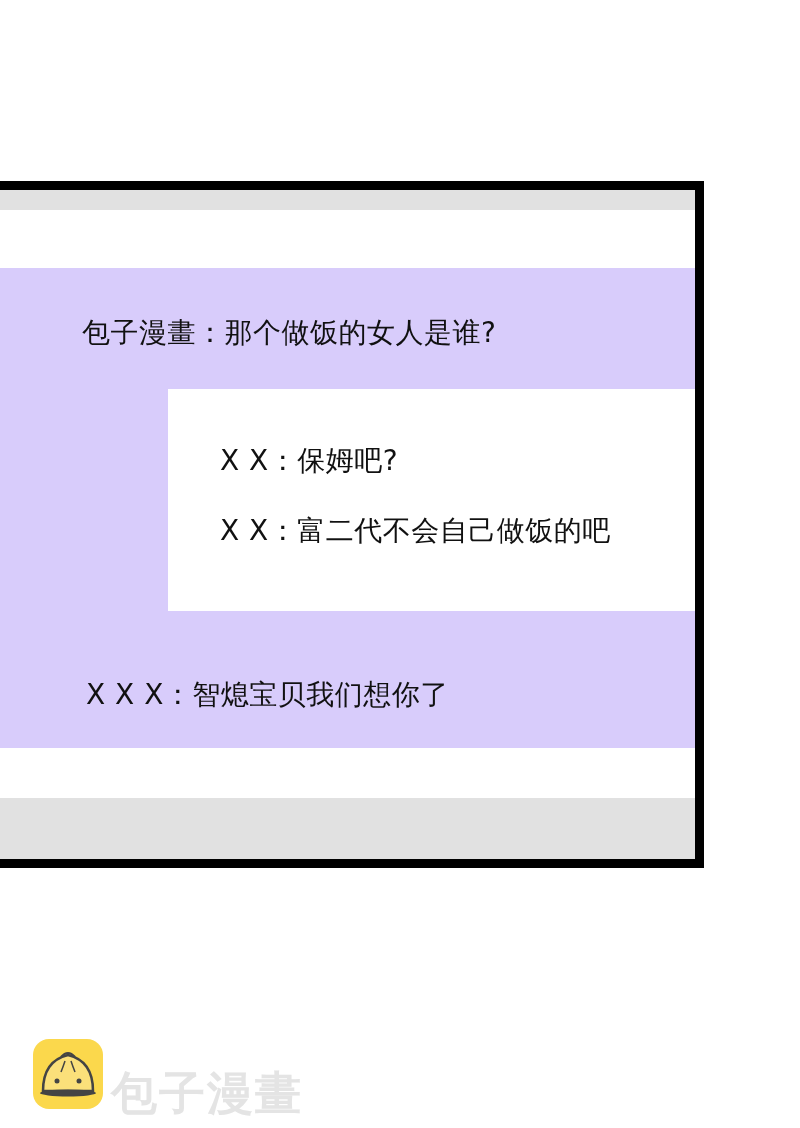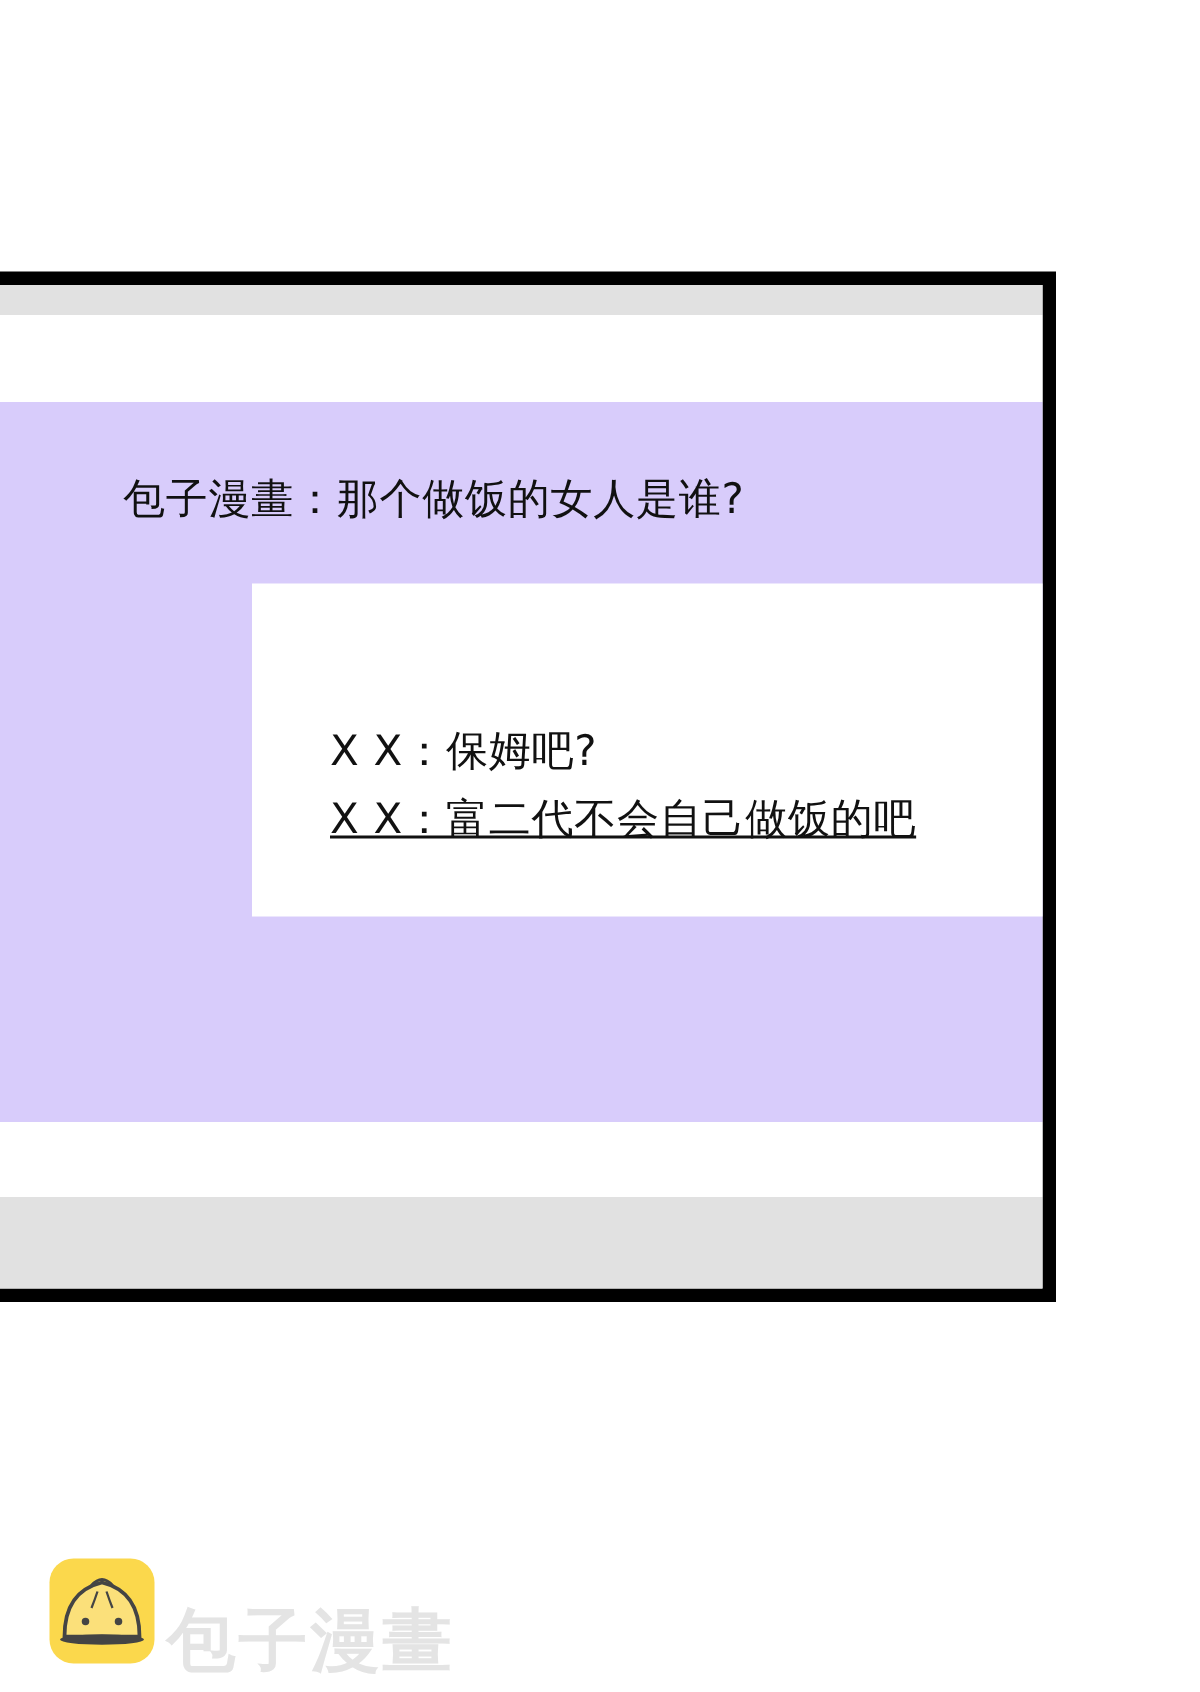--- a/index.html
+++ b/index.html
@@ -22,22 +22,22 @@
     .gray-bot { top: 608px; bottom: 0; background: #e1e1e1; }
     .inset {
       position: absolute; left: 169px; top: 199px;
       right: 0; height: 222px; background: #ffffff;
     }
     .msg {
       position: absolute; font-size: 28px; color: #111111;
       white-space: nowrap; letter-spacing: 0.5px;
     }
     .m1 { left: 83px; top: 124px; }
-    .m2 { left: 221px; top: 252px; margin-top: 40px; }
-    .m3 { left: 221px; top: 337px; text-decoration: underline; }
+    .m2 { left: 221px; top: 252px; }
+    .m3 { left: 221px; top: 322px; }
     .m4 { left: 87px; top: 486px; }
 
     .logo {
       position: absolute; left: 33px; top: 1023px;
       display: flex; align-items: center;
     }
     .logo-icon {
       width: 70px; height: 70px; border-radius: 16px;
       background: #fbd84c; position: relative;
     }
@@ -53,20 +53,21 @@
   <div class="band gray-top"></div>
   <div class="band white-top"></div>
   <div class="band purple"></div>
   <div class="band white-bot"></div>
   <div class="band gray-bot"></div>
   <div class="inset"></div>
 
   <div class="msg m1">包子漫畫：那个做饭的女人是谁?</div>
   <div class="msg m2">X X：保姆吧?</div>
   <div class="msg m3">X X：富二代不会自己做饭的吧</div>
+  <div class="msg m4">X X X：智熄宝贝我们想你了</div>
 </div>
 
 <div class="logo">
   <div class="logo-icon">
     <svg width="70" height="70" viewBox="0 0 70 70">
       <path d="M10 52 Q10 22 35 16 Q60 22 60 52 Z" fill="#fbe07a" stroke="#444" stroke-width="2.5"></path>
       <path d="M28 18 Q35 10 42 18" fill="none" stroke="#444" stroke-width="2"></path>
       <path d="M32 22 Q30 28 28 33" fill="none" stroke="#444" stroke-width="1.5"></path>
       <path d="M38 22 Q40 28 42 33" fill="none" stroke="#444" stroke-width="1.5"></path>
       <circle cx="24" cy="42" r="2.5" fill="#444"></circle>

